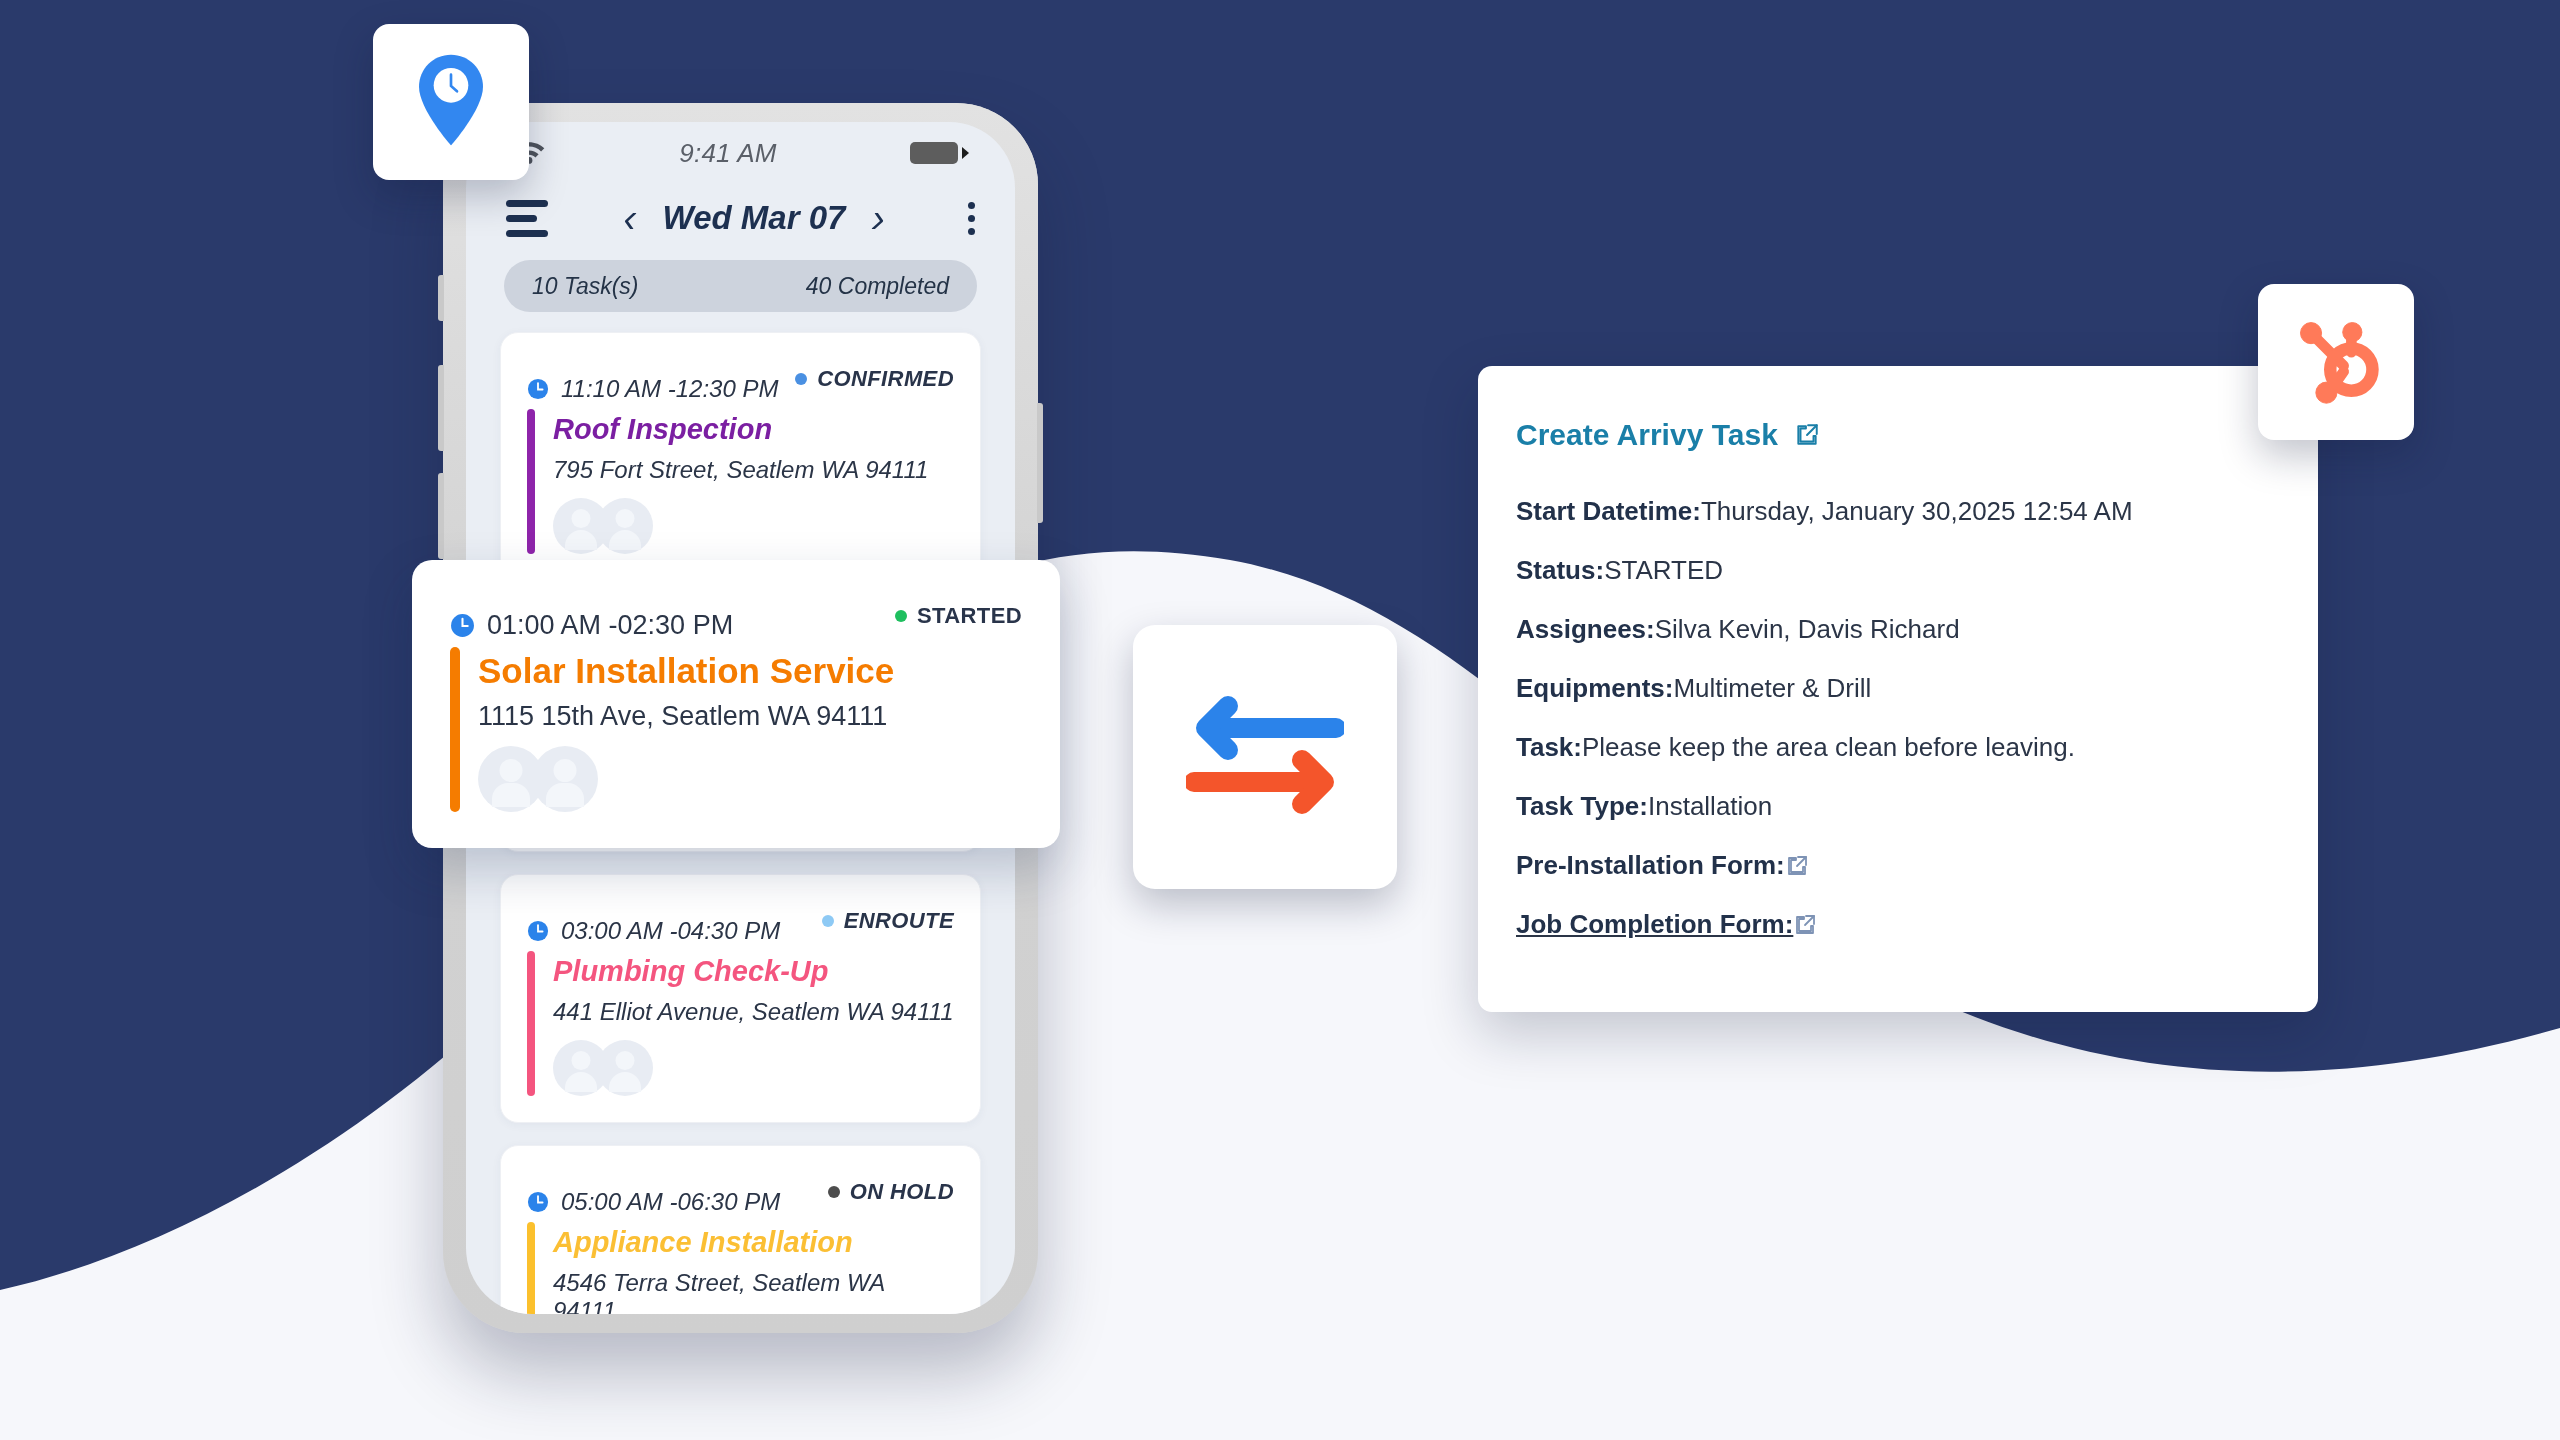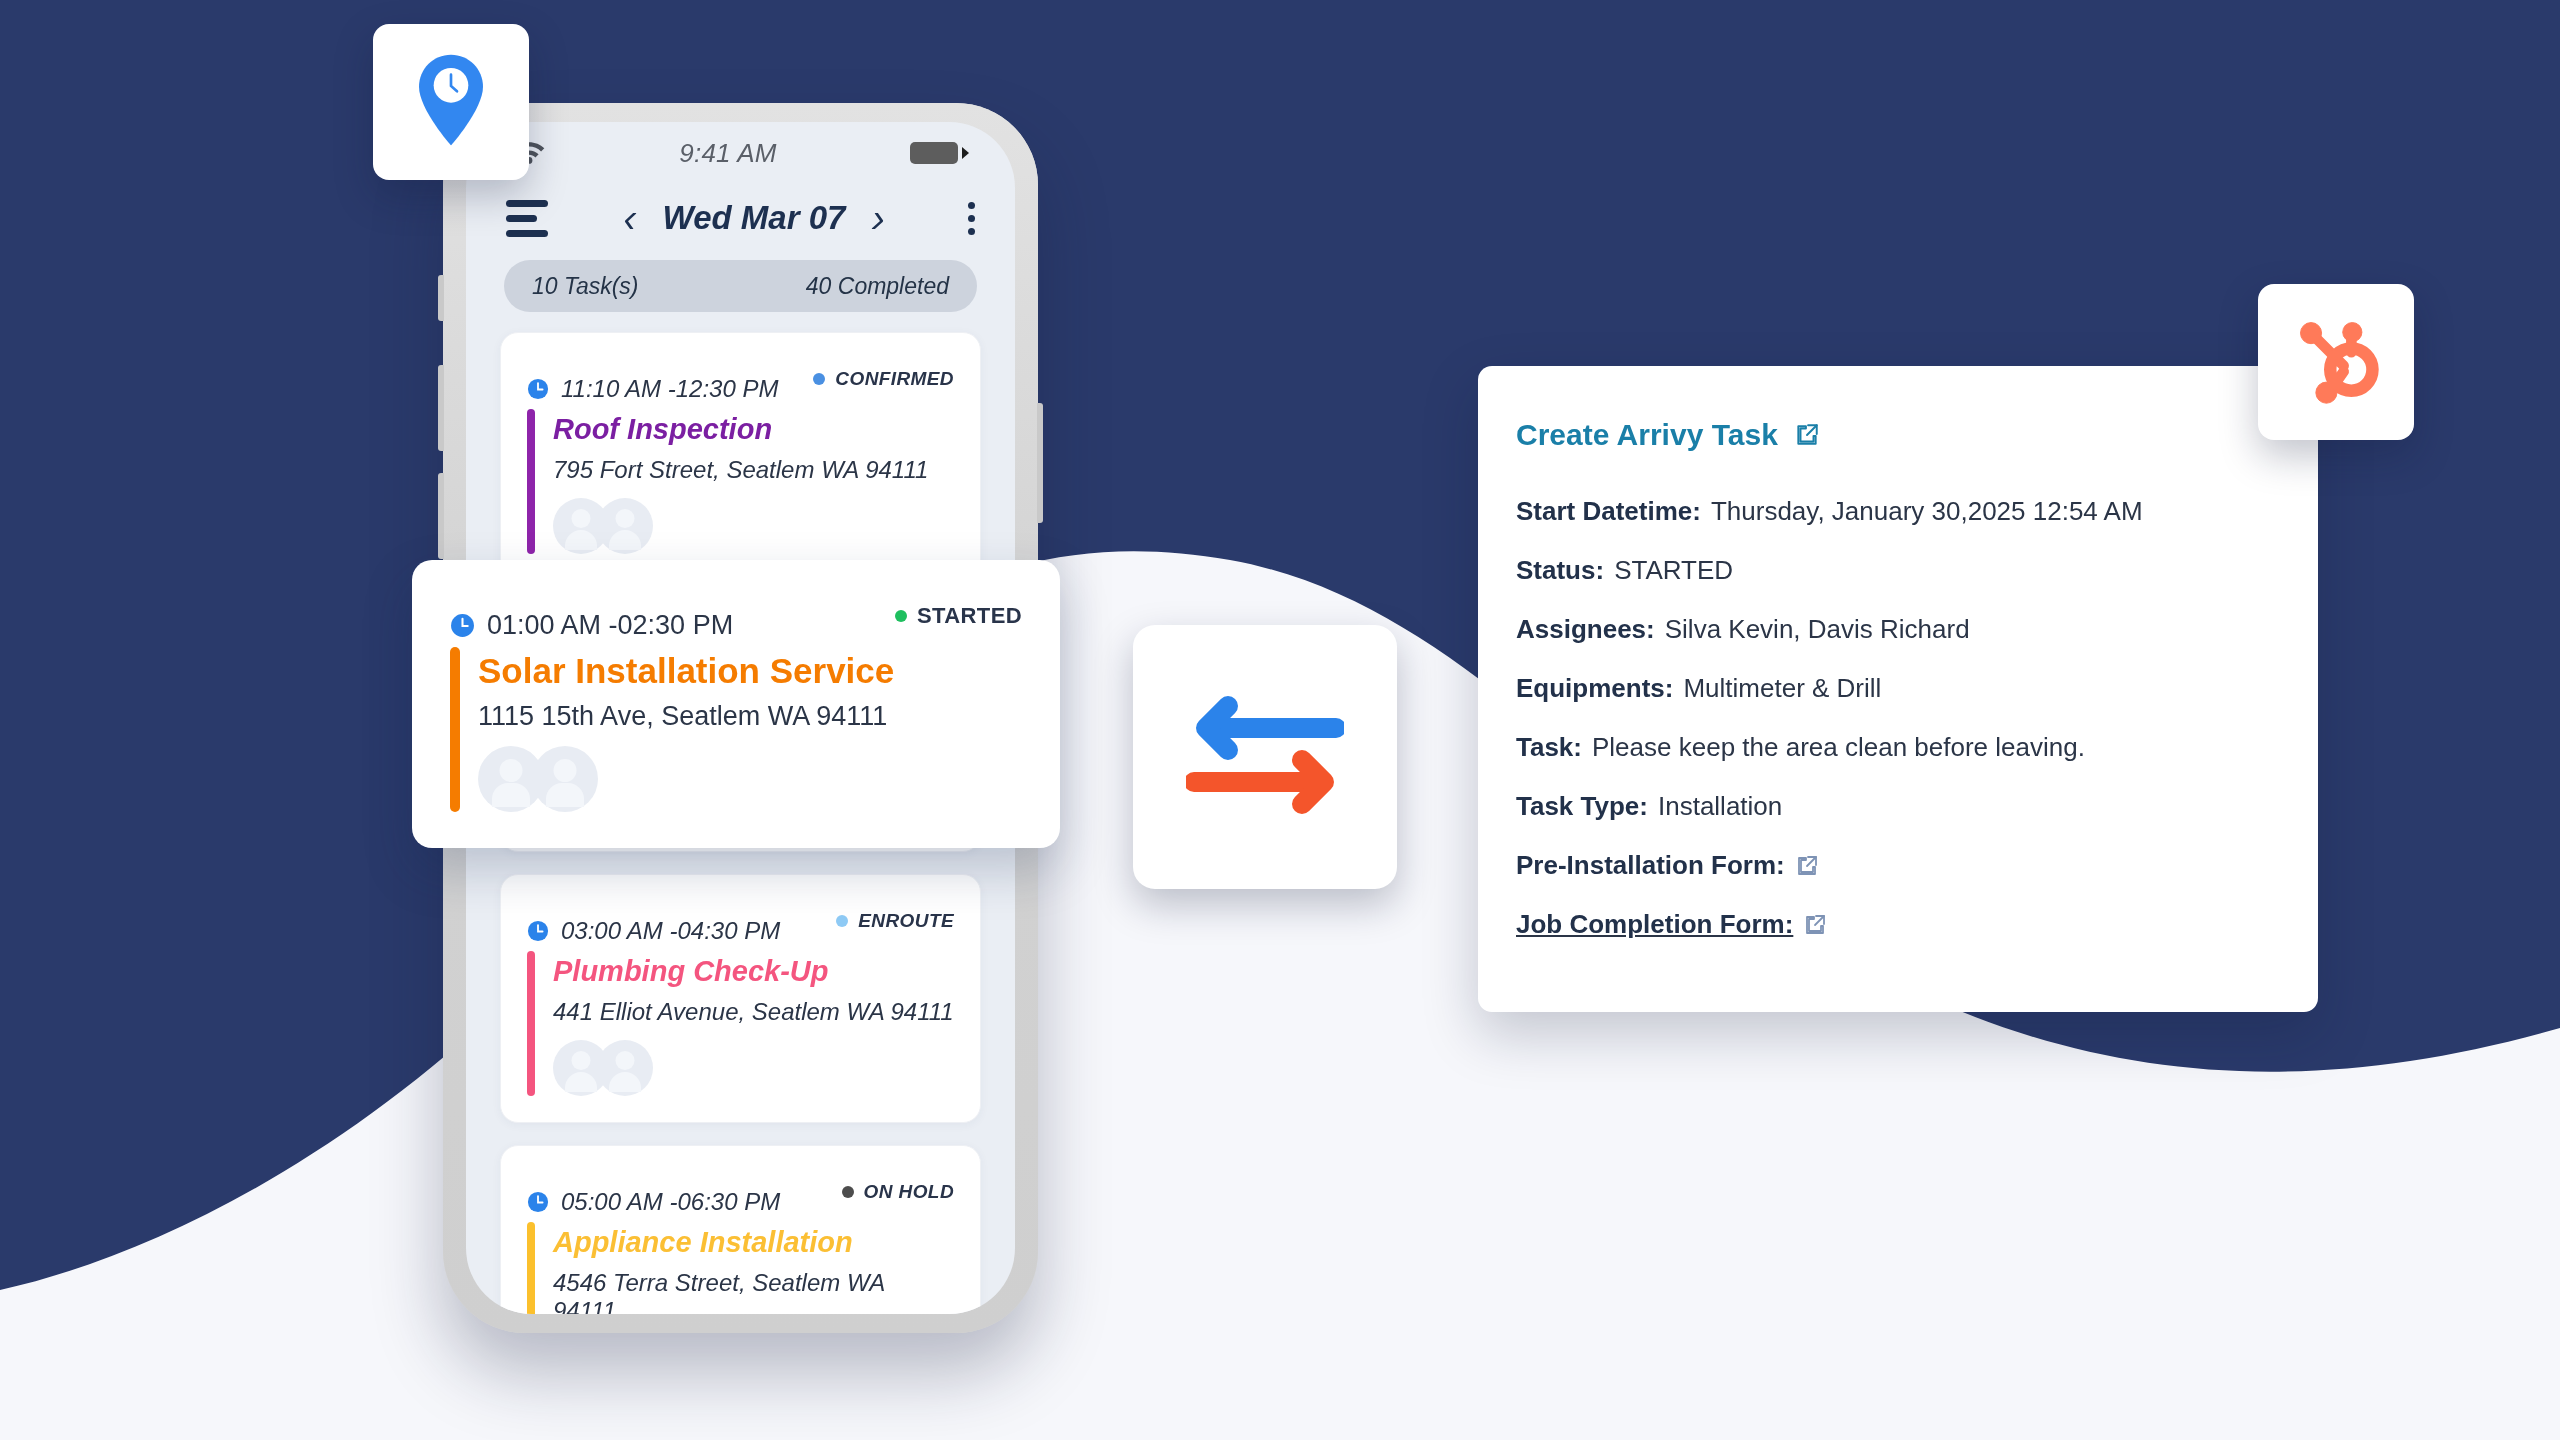--- a/index.html
+++ b/index.html
@@ -134,21 +134,21 @@
     padding: 22px 26px 26px 26px;
     margin-bottom: 22px;
     position: relative;
   }
   .tc-top {
     display:flex; align-items:center; justify-content:space-between;
     margin-bottom: 6px;
   }
   .tc-time { display:flex; align-items:center; gap:12px; font-size:24px; color:#2b3547;margin-top:20px; }
   .clock-ico { width:22px; height:22px; flex:0 0 auto; }
-  .tc-status { display:flex; align-items:center; gap:10px; font-size:19px; font-weight:700; color:#29344a; letter-spacing:.4px;}
+  .tc-status { display:flex; align-items:center; gap:10px; font-size:22px; font-weight:700; color:#29344a; letter-spacing:.4px;}
   .dot { width:12px; height:12px; border-radius:50%; display:block; }
 
   .tc-body { display:flex; gap:18px; }
   .tc-bar { width:8px; border-radius:5px; flex:0 0 auto; }
   .tc-main { flex:1 1 auto; }
   .tc-title { font-size:29px; font-weight:700; margin: 4px 0 10px 0; }
   .tc-addr { font-size:24px; color:#2b3547; margin-bottom: 14px;}
   .avatars { display:flex; align-items:center; }
   .avatar {
     width: 56px; height:56px; border-radius:50%;
@@ -216,21 +216,21 @@
     font-size: 30px; font-weight:700;
     color: #1a7fa8;
     display:flex; align-items:center; gap:16px;
     margin-bottom: 44px;
     cursor:pointer;
   }
   .dp-row {
     font-size: 26px;
     color: #2b3547;
     margin-bottom: 28px;
-    display:flex; align-items:center; gap:10px;
+    display:flex; align-items:center; 
     flex-wrap: wrap;
   }
   .dp-row:last-child { margin-bottom: 8px; text-decoration: underline; }
   .dp-label { font-weight: 700; color:#22314a; }
   .dp-value { color:#2b3547; }
   .ext-link { flex:0 0 auto; cursor:pointer; display:inline-flex; }
 </style>
 </head>
 <body>
 

